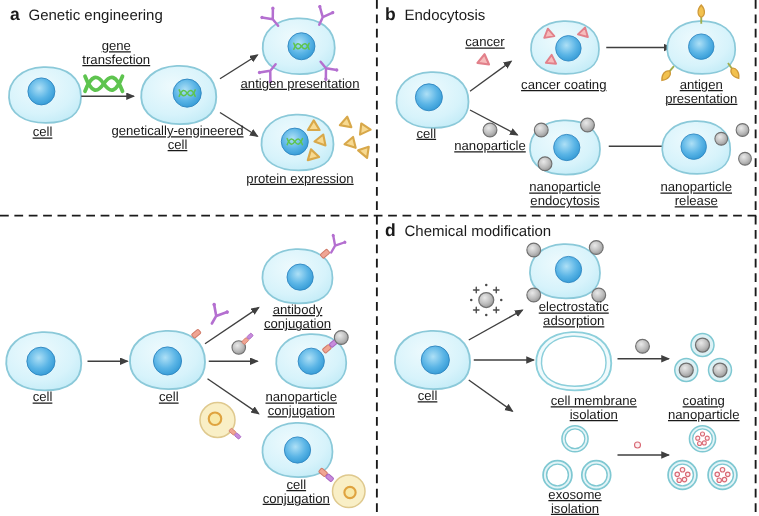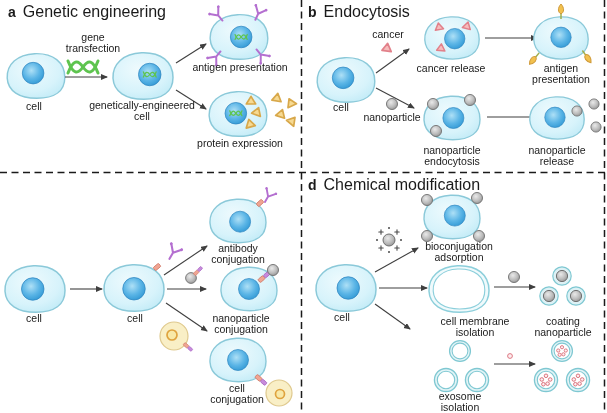--- a/index.html
+++ b/index.html
@@ -12,28 +12,29 @@
   }
   #fig svg{position:absolute;left:0;top:0;}
   .lbl{
     position:absolute;
     transform:translateX(-50%);
     text-align:center;
     white-space:pre-line;
     font-size:10.5px;
     line-height:1.08;
     color:var(--text_color,#1a1a1a);
+    text-decoration:underline;
   }
   .hdr{
     position:absolute;
     color:var(--text_color,#1a1a1a);
     white-space:nowrap;
   }
   .hdr .tag{font-weight:bold;font-size:14px;margin-right:7px;}
-  .hdr .ttl{font-size:16px;}
+  .hdr .ttl{font-size:12px;}
   
   .cell-body{fill:url(#cellGrad);stroke:#8bc9d9;stroke-width:2;}
   .nucleus{fill:url(#nucGrad);stroke:#2f86c0;stroke-width:1;}
   .dna{fill:none;stroke:#5ec44f;stroke-width:2;stroke-linecap:round;}
   .arrow{stroke:var(--arrow_gray,#3f3f3f);stroke-width:1.1;fill:none;}
   .dash{stroke:#1a1a1a;stroke-width:1.5;stroke-dasharray:7 4.5;fill:none;}
   .ab{stroke:#b46fd0;stroke-width:2.1;stroke-linecap:round;fill:none;}
   .ab-dot{fill:#b46fd0;}
   .tri-yellow{fill:#f7da92;stroke:#d8a84a;stroke-width:2;stroke-linejoin:round;}
   .tri-pink{fill:#f6bcbc;stroke:#e2808a;stroke-width:2;stroke-linejoin:round;}
@@ -309,38 +310,38 @@
   <div class="lbl" style="left:93px;top:32px;">gene
 transfection</div>
   <div class="lbl" style="left:142px;top:100px;">genetically-engineered
 cell</div>
   <div class="lbl" style="left:240px;top:62px;">antigen presentation</div>
   <div class="lbl" style="left:240px;top:138px;">protein expression</div>
 
   <div class="lbl" style="left:341px;top:102px;">cell</div>
   <div class="lbl" style="left:388px;top:29px;">cancer</div>
   <div class="lbl" style="left:392px;top:112px;">nanoparticle</div>
-  <div class="lbl" style="left:451px;top:63px;">cancer release</div>
+  <div class="lbl" style="left:451px;top:63px;">cancer coating</div>
   <div class="lbl" style="left:561px;top:63px;">antigen presentation</div>
   <div class="lbl" style="left:452px;top:145px;">nanoparticle
 endocytosis</div>
   <div class="lbl" style="left:557px;top:145px;">nanoparticle
 release</div>
 
   <div class="lbl" style="left:34px;top:313px;">cell</div>
   <div class="lbl" style="left:135px;top:313px;">cell</div>
   <div class="lbl" style="left:238px;top:243px;">antibody
 conjugation</div>
   <div class="lbl" style="left:241px;top:313px;">nanoparticle
 conjugation</div>
   <div class="lbl" style="left:237px;top:383px;">cell
 conjugation</div>
 
   <div class="lbl" style="left:342px;top:312px;">cell</div>
-  <div class="lbl" style="left:459px;top:241px;">bioconjugation
+  <div class="lbl" style="left:459px;top:241px;">electrostatic
 adsorption</div>
   <div class="lbl" style="left:459px;top:316px;margin-left:16px;">cell membrane
 isolation</div>
   <div class="lbl" style="left:563px;top:316px;">coating
 nanoparticle</div>
   <div class="lbl" style="left:460px;top:391px;">exosome
 isolation</div>
 
 </div>
 

